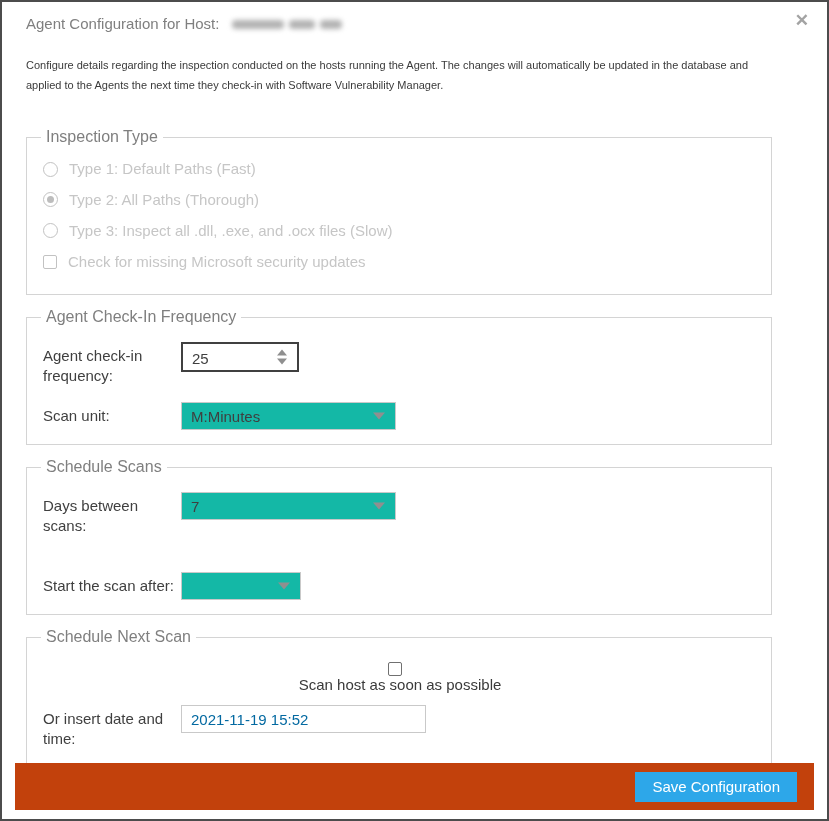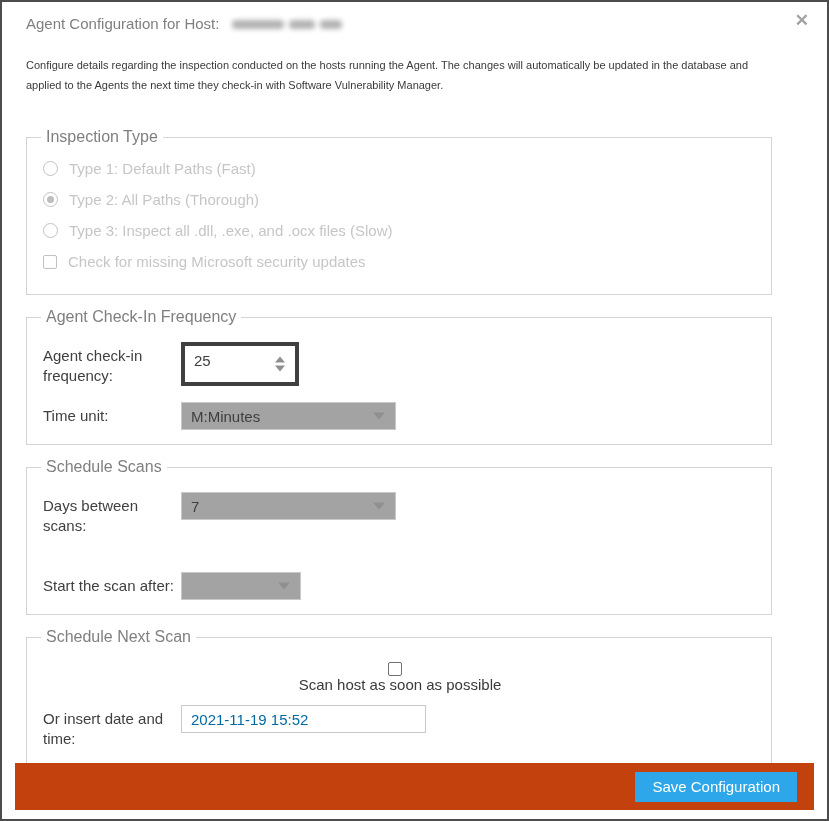--- a/index.html
+++ b/index.html
@@ -22,39 +22,39 @@
 
   
   .desc { margin:23px 24px 33px 24px; width:750px; font-size:11px; line-height:19.5px; color:#3a3a3a; }
 
   
   fieldset { margin:0 0 13px 24px; width:746px; border:1px solid #d4d4d4; padding:4px 14px 10px 14px; }
   legend { font-size:16px; color:#7f7f7f; padding:0 5px; }
 
   
   .option-row { display:flex; align-items:center; margin:14px 0 14px 2px; }
-  .option-row:first-of-type { margin-top:10px; }
+  .option-row:first-of-type { margin-top:10px;align-items:flex-end; }
   .radio { width:15px; height:15px; border:1px solid #c2c2c2; border-radius:50%; background:#fff; margin-right:11px; flex:none; position:relative; }
   .radio.selected::after { content:""; position:absolute; left:3px; top:3px; right:3px; bottom:3px; border-radius:50%; background:#bdbdbd; }
   .cb-disabled { width:14px; height:14px; border:1px solid #c2c2c2; border-radius:2px; margin-right:11px; flex:none; background:#fff; }
   .disabled-label { font-size:15px; color:#c6c6c6; }
 
   
   .form-row { display:flex; align-items:flex-start; margin:12px 0 4px 2px; }
   .form-label { width:138px; font-size:15px; color:#3f3f3f; line-height:20px; flex:none; padding-top:4px; }
 
   
-  .spinner { width:118px; height:44px; border:4px solid #404040; position:relative; background:#fff; }
+  .spinner { width:118px; height:30px; border:2px solid #404040; position:relative; background:#fff; }
   .spinner-input { border:none; outline:none; width:80px; height:28px; padding-left:9px; font-size:15px; color:#3f3f3f; font-family:inherit; background:transparent; }
   .spin-arrows { position:absolute; right:10px; top:50%; transform:translateY(-50%); display:flex; flex-direction:column; align-items:center; }
   .tri-up { width:0; height:0; border-left:5px solid transparent; border-right:5px solid transparent; border-bottom:6px solid #8f8f8f; margin-bottom:3px; }
   .tri-down { width:0; height:0; border-left:5px solid transparent; border-right:5px solid transparent; border-top:6px solid #8f8f8f; }
 
   
-  .dropdown { height:28px; border:1px solid #c9c9c9; position:relative; background:#a3a3a3; display:flex; align-items:center; cursor:pointer; }
+  .dropdown { height:28px; border:1px solid #c9c9c9; position:relative; background:#14b8a6; display:flex; align-items:center; cursor:pointer; }
   .dd-w215 { width:215px; } .dd-w120 { width:120px; }
   .dd-value { padding-left:9px; font-size:15px; color:#3f3f3f; }
   .dd-caret { position:absolute; right:10px; top:50%; transform:translateY(-50%); width:0; height:0; border-left:6px solid transparent; border-right:6px solid transparent; border-top:7px solid #8f8f8f; }
 
   
   .text-input { width:245px; height:28px; border:1px solid #c9c9c9; font-size:15px; color:#0369a1; padding:0 9px; font-family:inherit; outline:none; }
 
   
   .cb-enabled { width:14px; height:14px; border:1px solid #707070; border-radius:2px; margin-right:11px; flex:none; background:#fff; cursor:pointer; }
   .enabled-label { font-size:15px; color:#3a3a3a; }
@@ -111,21 +111,21 @@
       <div class="form-label">Agent check-in frequency:</div>
       <div class="spinner">
         <input class="spinner-input" type="text" value="25" style="">
         <span class="spin-arrows">
           <span class="tri-up"></span>
           <span class="tri-down"></span>
         </span>
       </div>
     </div>
     <div class="form-row" style="margin-top:16px;">
-      <div class="form-label">Time unit:</div>
+      <div class="form-label">Scan unit:</div>
       <div class="dropdown dd-w215">
         <span class="dd-value">M:Minutes</span>
         <span class="dd-caret"></span>
       </div>
     </div>
   </fieldset>
 
   <fieldset>
     <legend>Schedule Scans</legend>
     <div class="form-row">

